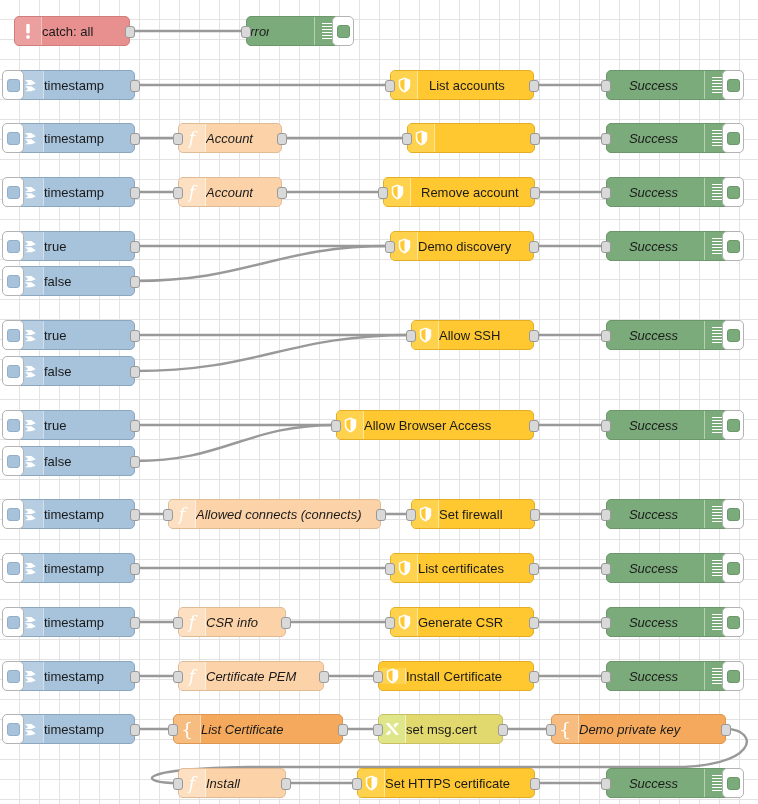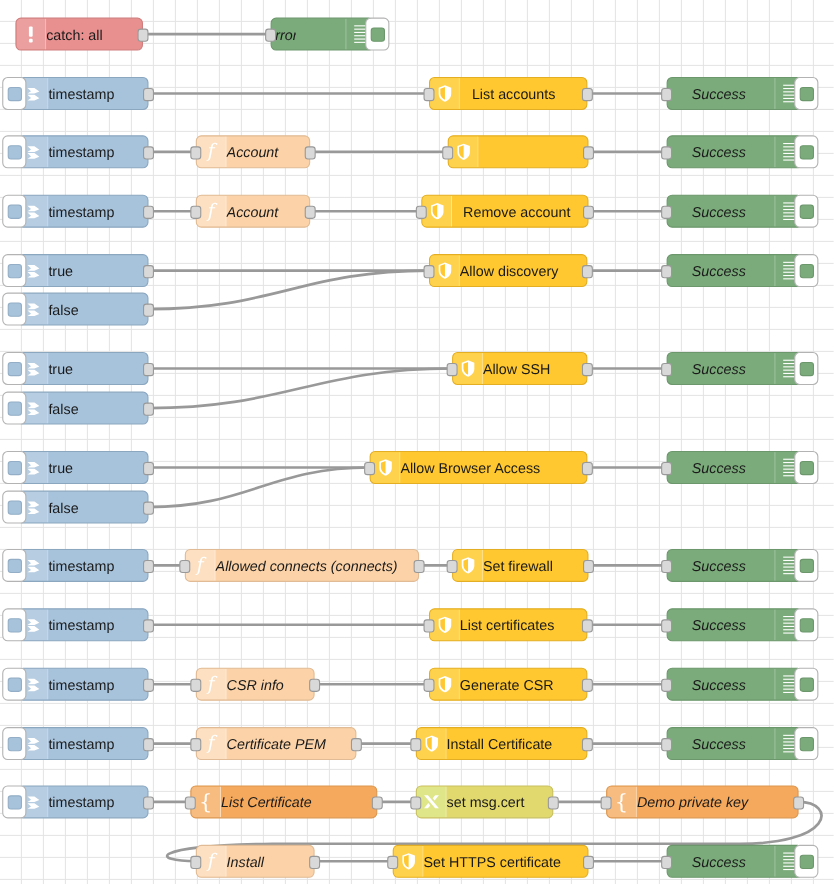--- a/index.html
+++ b/index.html
@@ -382,21 +382,21 @@
     <div class="node n-unifi" style="left: 390px; top: 231px; width: 144px;">
       <div class="icontray">
         <span class="glyph">
           <svg class="ic" width="13" height="16" viewBox="0 0 13 16">
             <path d="M6.5 0.6 L12.2 2.8 V8.2 C12.2 11.8 9.6 14.3 6.5 15.4 C3.4 14.3 0.8 11.8 0.8 8.2 V2.8 Z" fill="#ffffff"></path>
             <path d="M6.5 2.1 L6.5 13.7 C4.2 12.7 2.3 10.7 2.3 8.1 V3.7 Z" fill="#ffc831"></path>
           </svg>
         </span>
       </div>
       <div class="body">
-        <span class="label">Allow discovery</span>
+        <span class="label">Demo discovery</span>
       </div>
       <div class="port in"></div>
       <div class="port out"></div>
     </div>
     <div class="node n-debug" style="left: 606px; top: 231px; width: 124px;">
       <div class="body">
         <span class="label lbl-italic">Success</span>
       </div>
       <div class="dbgicon">
         <span class="">
@@ -754,21 +754,21 @@
     <div class="node n-function" style="left: 178px; top: 661px; width: 146px;">
       <div class="icontray">
         <span class="glyph glyph-f">f</span>
       </div>
       <div class="body">
         <span class="label lbl-italic">Certificate PEM</span>
       </div>
       <div class="port in"></div>
       <div class="port out"></div>
     </div>
-    <div class="node n-unifi" style="left: 378px; top: 661px; width: 156px;">
+    <div class="node n-unifi" style="left: 378px; top: 661px; width: 156px; align-items: center;">
       <div class="icontray">
         <span class="glyph">
           <svg class="ic" width="13" height="16" viewBox="0 0 13 16">
             <path d="M6.5 0.6 L12.2 2.8 V8.2 C12.2 11.8 9.6 14.3 6.5 15.4 C3.4 14.3 0.8 11.8 0.8 8.2 V2.8 Z" fill="#ffffff"></path>
             <path d="M6.5 2.1 L6.5 13.7 C4.2 12.7 2.3 10.7 2.3 8.1 V3.7 Z" fill="#ffc831"></path>
           </svg>
         </span>
       </div>
       <div class="body">
         <span class="label">Install Certificate</span>

